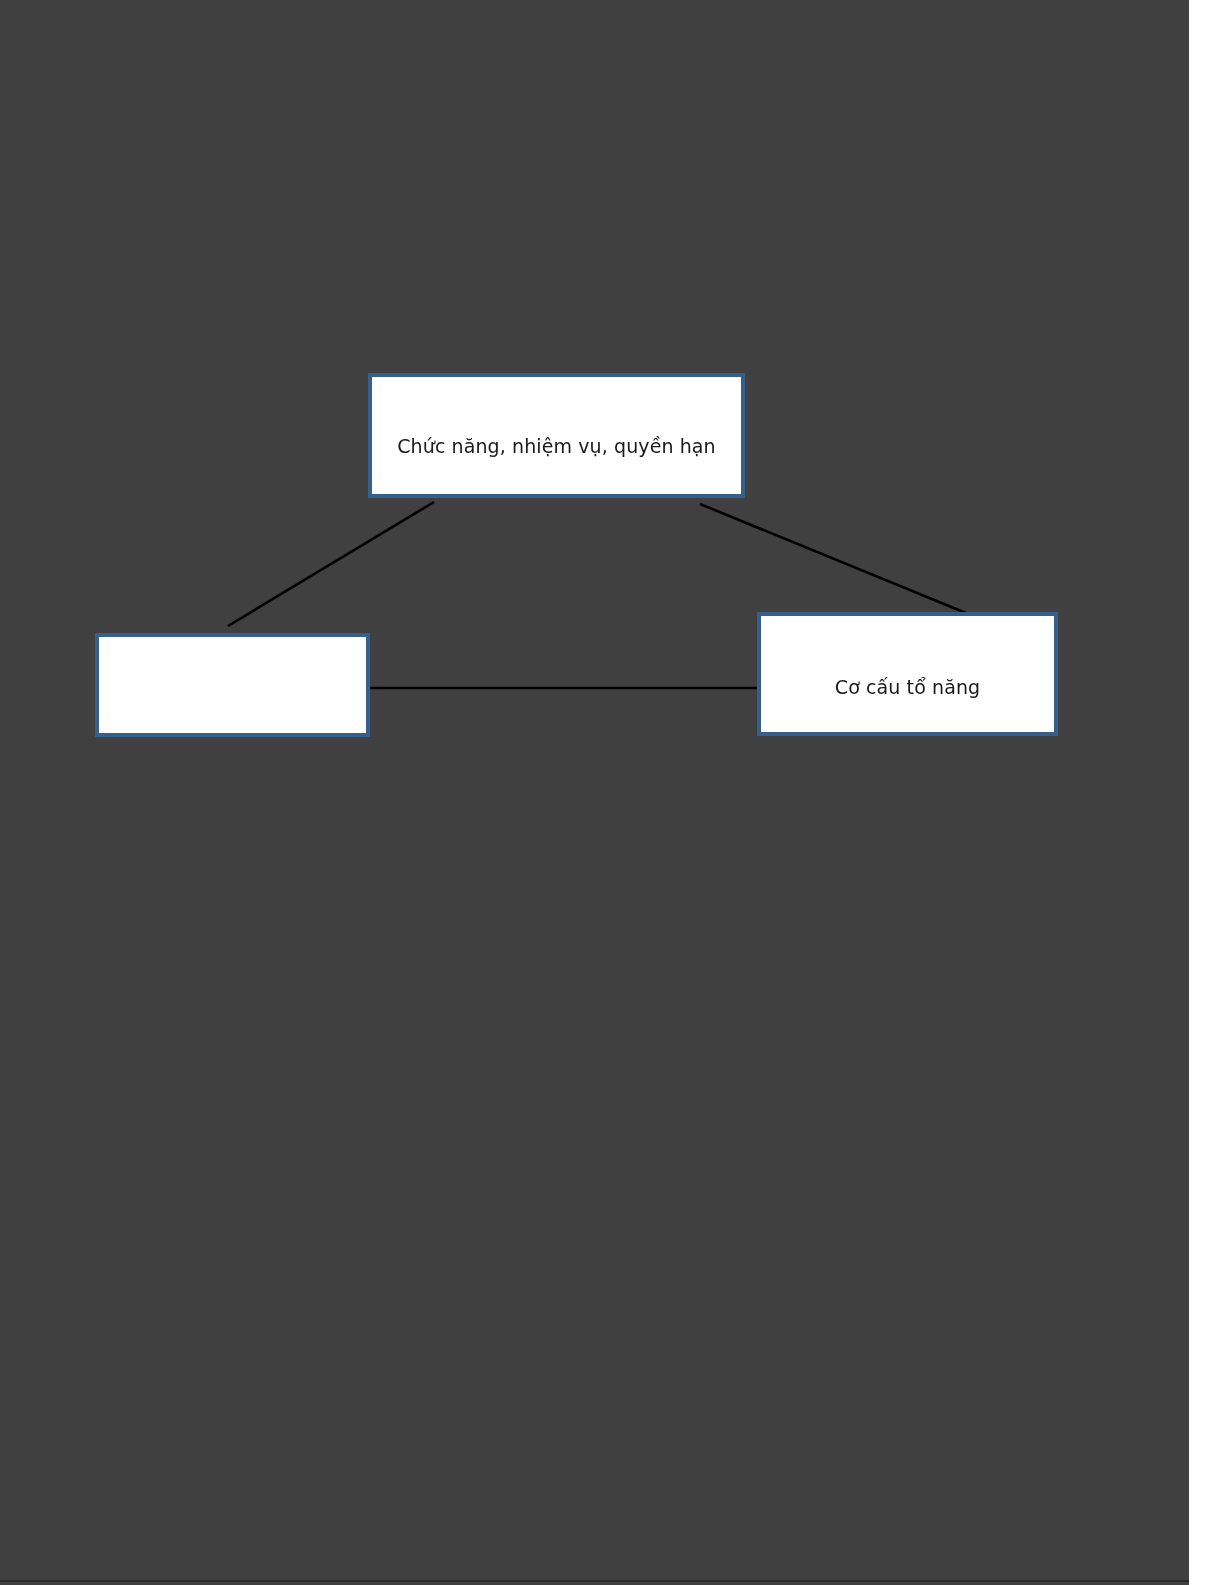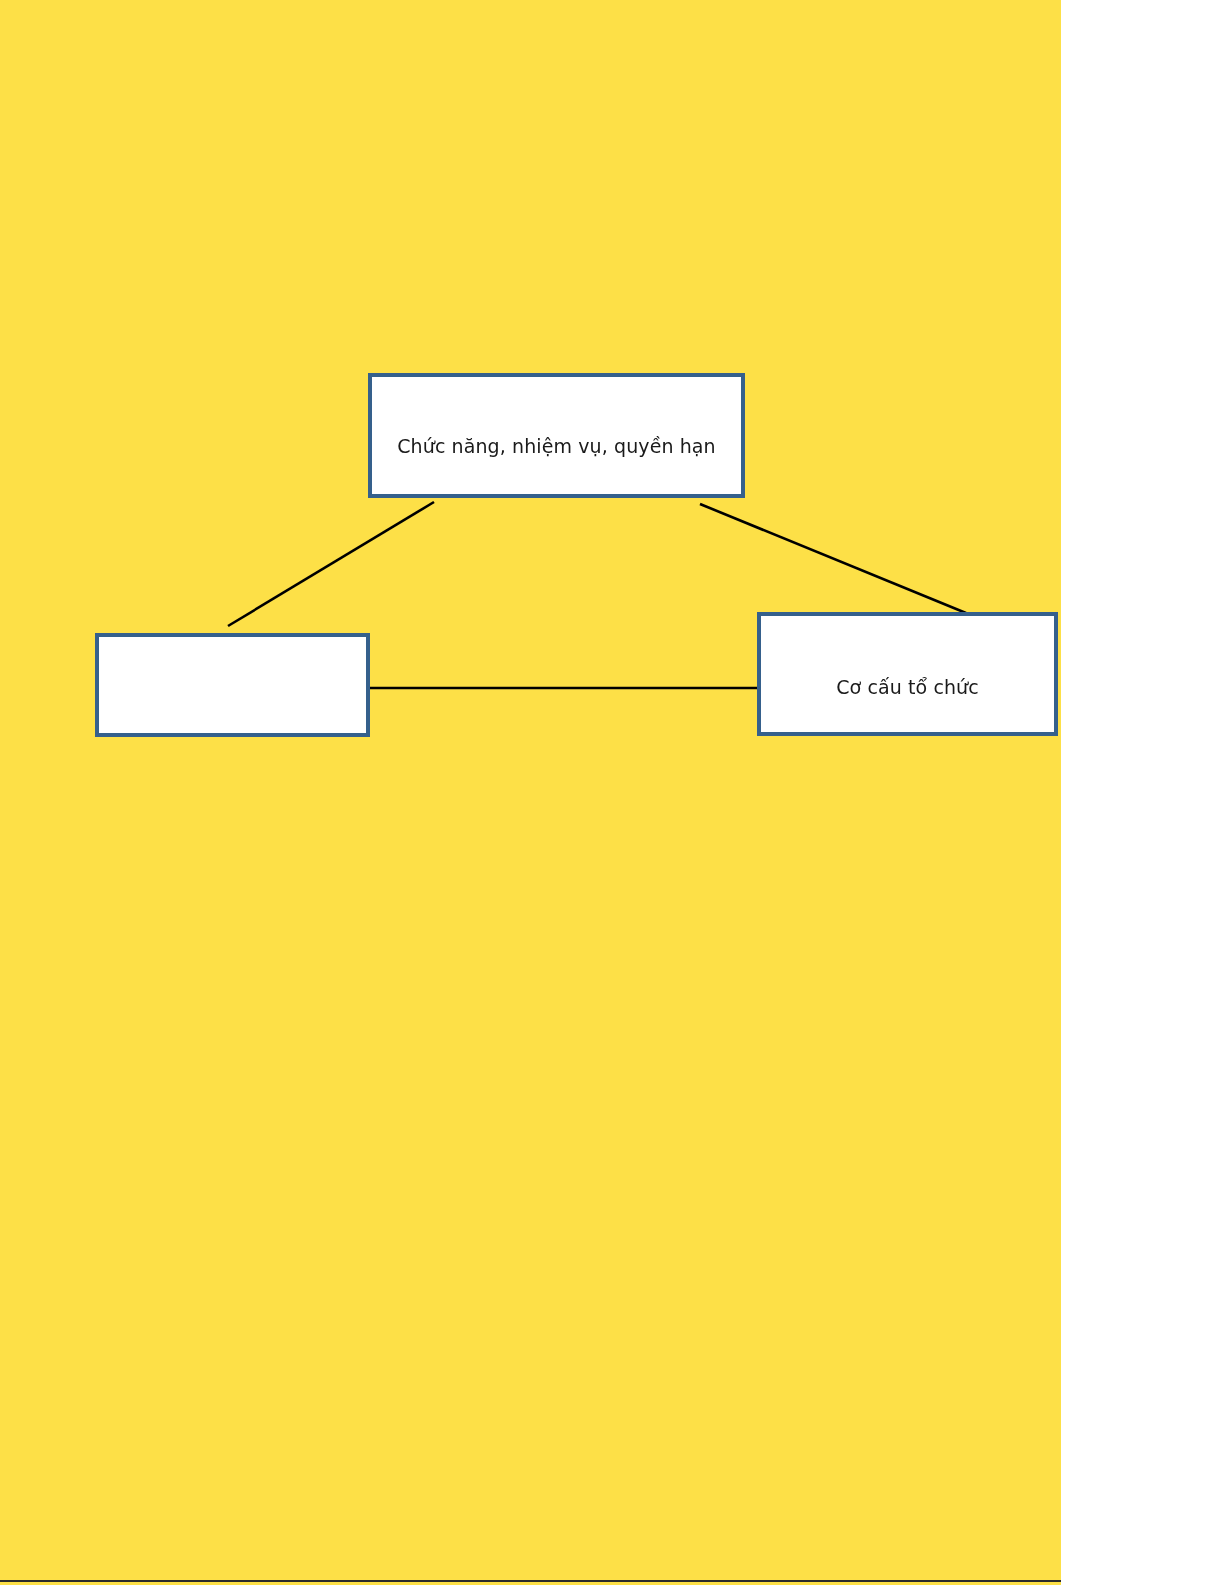--- a/index.html
+++ b/index.html
@@ -6,23 +6,23 @@
   html, body {
     margin: 0;
     padding: 0;
     background: #ffffff;
   }
   body {
     font-family: "DejaVu Sans", sans-serif;
   }
   #page {
     position: relative;
-    width: 1061px;
+    width: 1189px;
     height: 1585px;
-    background: #fde047;
+    background: #404040;
     overflow: hidden;
   }
   #page-bottom-rule {
     position: absolute;
     left: 0;
     top: 1580px;
     width: 1225px;
     height: 2px;
     background: #2b2b2b;
   }
@@ -94,18 +94,18 @@
 
   <div class="node-box" id="node-function">
     <span class="node-label">Chức năng, nhiệm vụ, quyền hạn</span>
   </div>
 
   <div class="node-box" id="node-blank">
     <span class="node-label"></span>
   </div>
 
   <div class="node-box" id="node-structure">
-    <span class="node-label">Cơ cấu tổ chức</span>
+    <span class="node-label">Cơ cấu tổ năng</span>
   </div>
 
   <div id="page-bottom-rule"></div>
 
 </div>
 
 </body></html>

